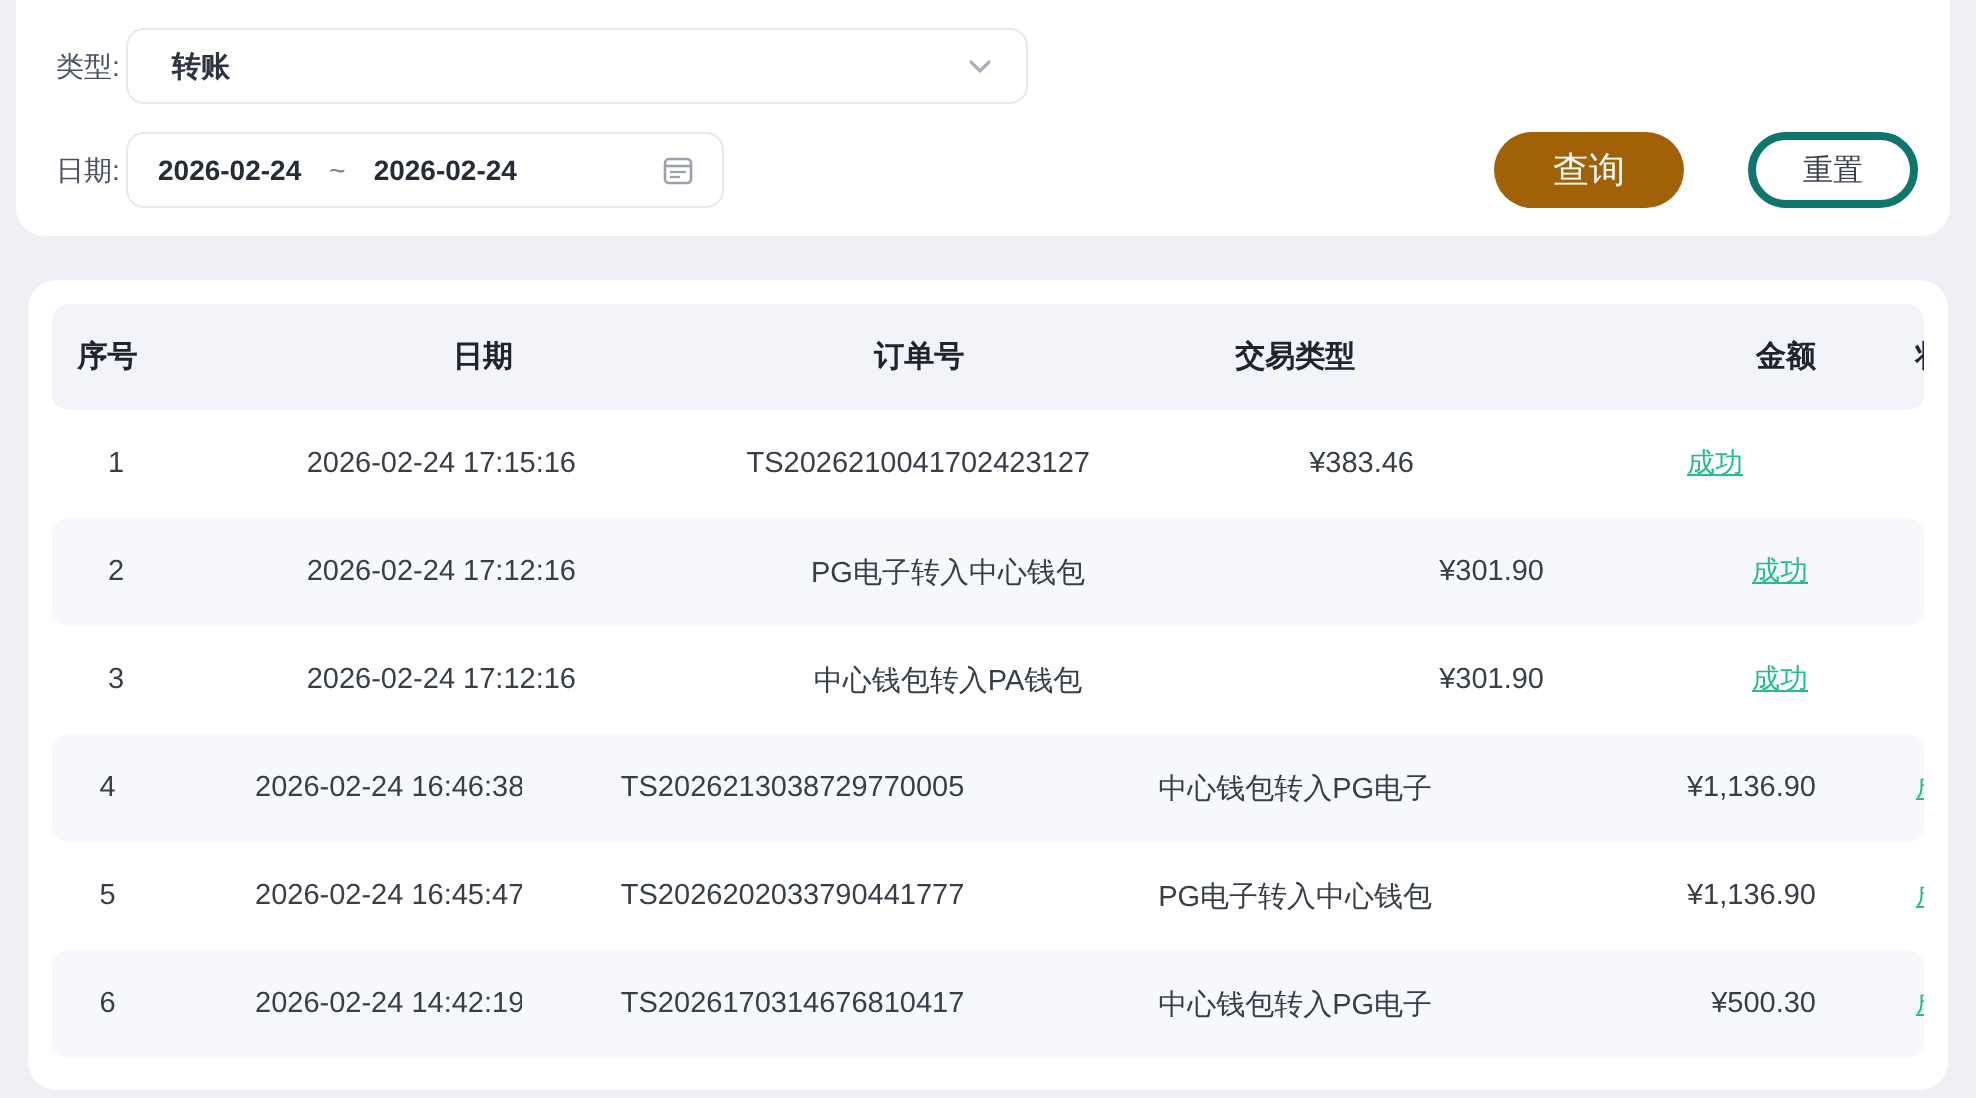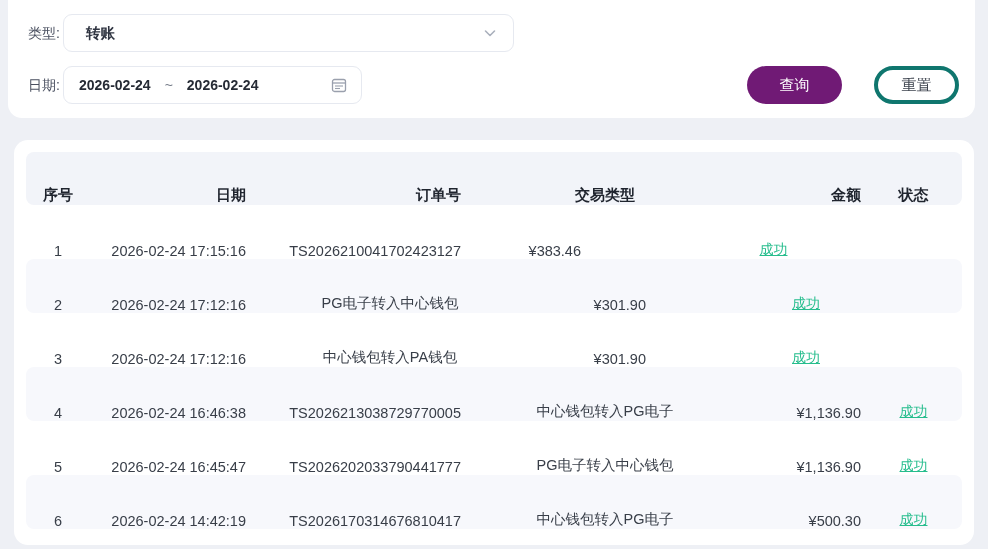--- a/index.html
+++ b/index.html
@@ -51,39 +51,39 @@
   }
   .quick-btn:first-child { border-radius:8px 0 0 8px; }
   .quick-btn:last-child { border-right:none; border-radius:0 8px 8px 0; }
   .quick-btn.selected {
     border:1px solid #7199a7; color:#7ba3b1; background:#fff;
     margin:-1px; z-index:2; border-radius:0;
   }
 
   .btn-query {
     position:absolute; left:739px; top:66px; width:95px; height:38px;
-    background:#701a75; color:#fff; font-size:15px;
+    background:#a16207; color:#fff; font-size:18px;
     border:none; border-radius:19px; cursor:pointer;
     display:flex; align-items:center; justify-content:center;
     font-family:inherit;
   }
   .btn-reset {
     position:absolute; left:866px; top:66px; width:85px; height:38px;
     background:#fff; color:#3d434e; font-size:15px;
     border:4px solid #0f766e; border-radius:19px; cursor:pointer;
     display:flex; align-items:center; justify-content:center;
     font-family:inherit;
   }
 
   
   .table-card {
     position:absolute; left:14px; top:140px; width:960px; height:405px;
     background:#ffffff; border-radius:14px; padding:12px;
   }
-  .t-head, .t-row { display:flex; align-items:flex-end; width:936px; }
+  .t-head, .t-row { display:flex; align-items:center; width:936px;gap:42px; }
   .t-head {
     height:53px; background:#f2f4f9; border-radius:8px;
     font-size:15px; font-weight:700; color:#1f242e;
   }
   .t-row { height:54px; font-size:14.5px; color:#383e48; }
   .t-row:nth-child(even) { background:#f7f8fc; border-radius:8px; }
   .cell { padding:0 4px; white-space:nowrap; overflow:hidden; }
   .c1 { width:64px;  text-align:center; }
   .c2 { width:160px; text-align:right; }
   .c3 { width:215px; text-align:right; }

